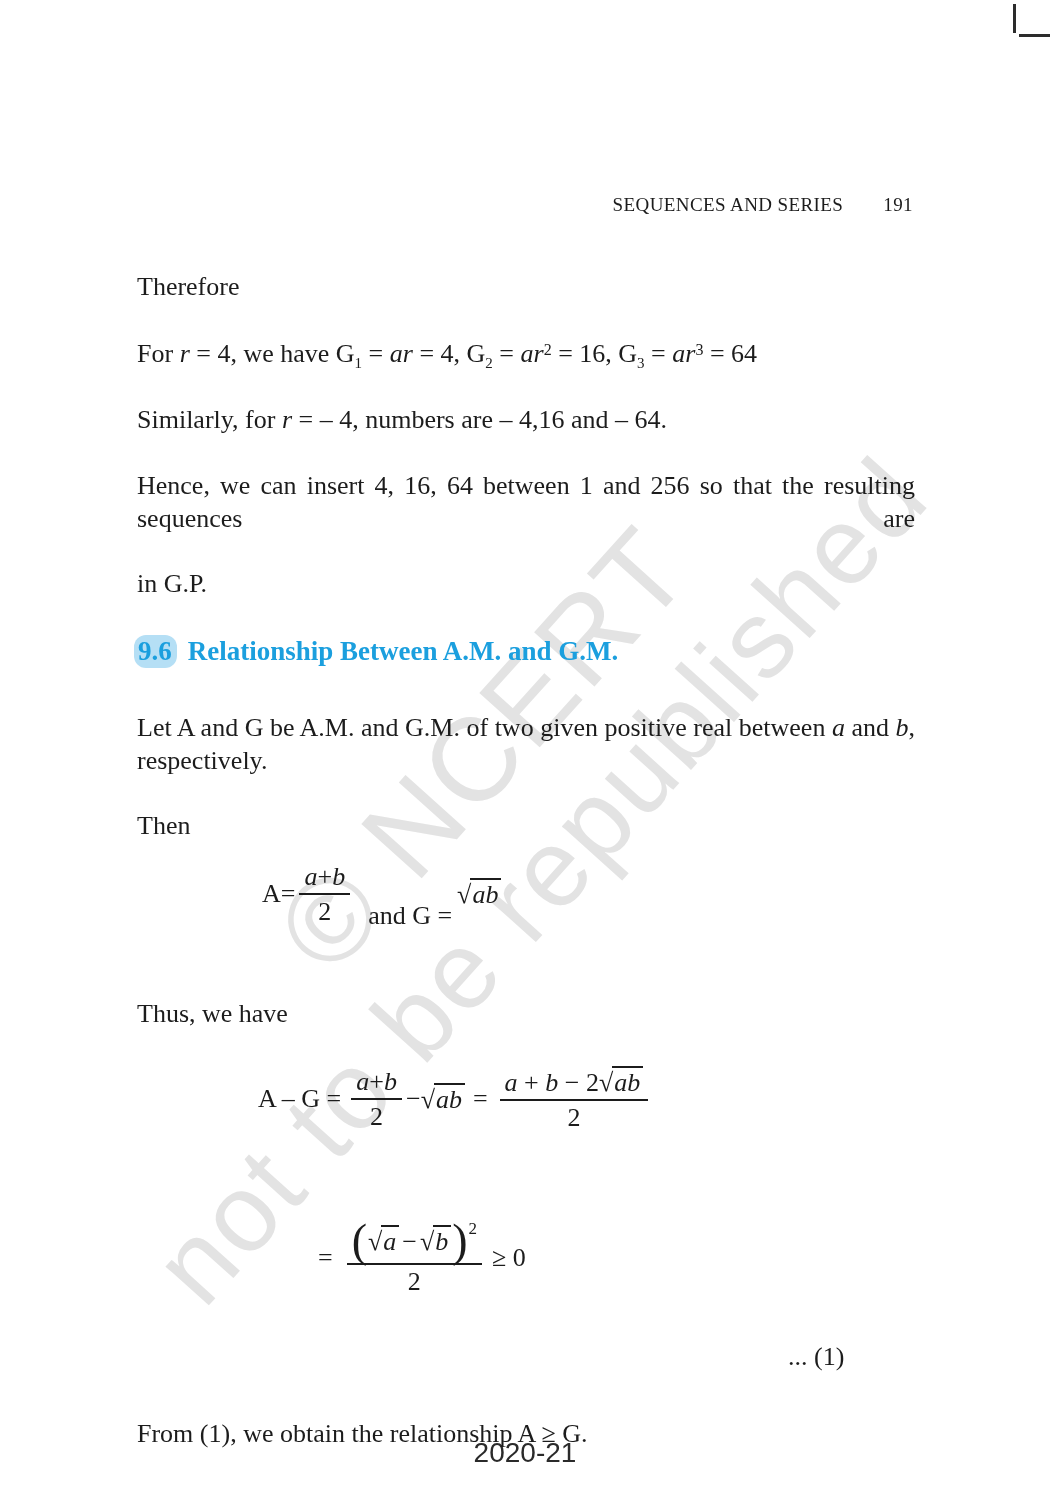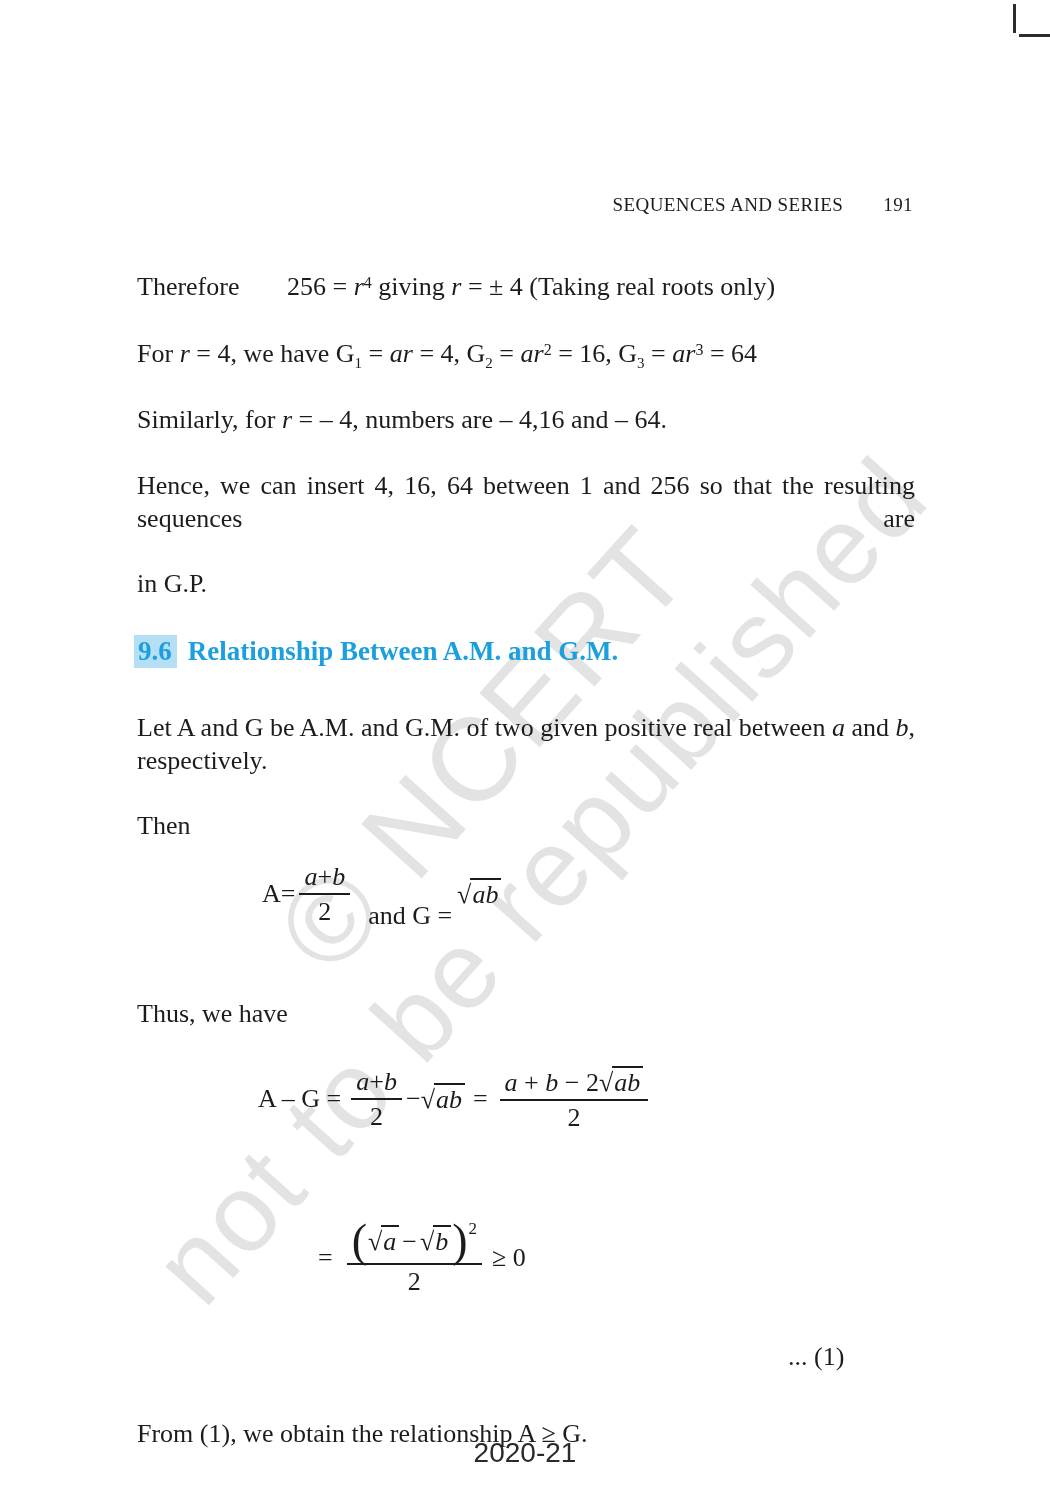--- a/index.html
+++ b/index.html
@@ -8,21 +8,21 @@
   .abs{position:absolute;}
   .line{position:absolute;line-height:33px;white-space:nowrap;}
   .wrapline{position:absolute;line-height:33px;width:778px;}
   .jl{text-align:justify;text-align-last:justify;}
   .i{font-style:italic;}
   .sup{font-size:16px;vertical-align:7px;line-height:0;}
   .sub{font-size:15px;vertical-align:-6px;line-height:0;}
   .blue-b{color:#1b9fde;font-weight:bold;}
   .hdr{font-size:19px;letter-spacing:.4px;}
   .section-head{font-size:27px;font-weight:bold;color:#1b9fde;white-space:nowrap;}
-  .hl-num{background:#b5dff5;padding:1px 5px 2px 4px;margin-right:11px;}
+  .hl-num{background:#b5dff5;padding:1px 5px 2px 4px;margin-right:11px;border-radius:12px;}
   .mrow{position:absolute;display:flex;align-items:center;white-space:nowrap;}
   .frac{display:inline-flex;flex-direction:column;align-items:center;margin:0 4px;}
   .frac .num{display:flex;align-items:baseline;justify-content:center;padding:0 5px 1px;
              border-bottom:2px solid #1c1c1c;line-height:30px;}
   .frac .den{line-height:29px;padding-top:2px;}
   .sqrt{display:inline-flex;align-items:baseline;}
   .sqrt .sign{margin-right:-1px;}
   .sqrt .rad{border-top:2px solid #1c1c1c;padding:0 3px 0 2px;}
   .nflex{align-items:center !important;}
   .ngroup{display:inline-flex;align-items:baseline;margin:0 1px;}
@@ -46,21 +46,20 @@
 
   <div class="cropmark" style="left:1013px;top:4px;width:3px;height:29px;"></div>
   <div class="cropmark" style="left:1019px;top:34px;width:31px;height:3px;"></div>
 
   <div class="line z hdr" style="left:0;top:188px;width:913px;text-align:right;">
     <span>SEQUENCES AND SERIES</span><span style="display:inline-block;width:40px;"></span><span>191</span>
   </div>
 
   <div class="line z" style="left:137px;top:237px;width:778px;">
     <span>Therefore</span>
-    <span class="abs" style="left:150px;top:0;"><span>256 = </span><span class="i">r</span><span class="sup">4</span><span> giving </span><span class="i">r</span><span> = ± 4 (Taking real roots only)</span></span>
   </div>
 
   <div class="line z" style="left:137px;top:271px;"><span>For </span><span class="i">r</span><span> = 4, we have G</span><span class="sub">1</span><span> = </span><span class="i">ar</span><span> = 4, G</span><span class="sub">2</span><span> = </span><span class="i">ar</span><span class="sup">2</span><span> = 16, G</span><span class="sub">3</span><span> = </span><span class="i">ar</span><span class="sup">3</span><span> = 64</span></div>
   <div class="line z" style="left:137px;top:304px;"><span>Similarly, for </span><span class="i">r</span><span> = – 4, numbers are – 4,16 and – 64.</span></div>
   <div class="wrapline z jl" style="left:137px;top:337px;"><span>Hence, we can insert 4, 16, 64 between 1 and 256 so that the resulting sequences are</span></div>
   <div class="line z" style="left:137px;top:369px;">in G.P.</div>
 
   <div class="line z section-head" style="left:134px;top:404px;">
     <span class="hl-num">9.6</span><span>Relationship Between A.M. and G.M.</span>
   </div>

